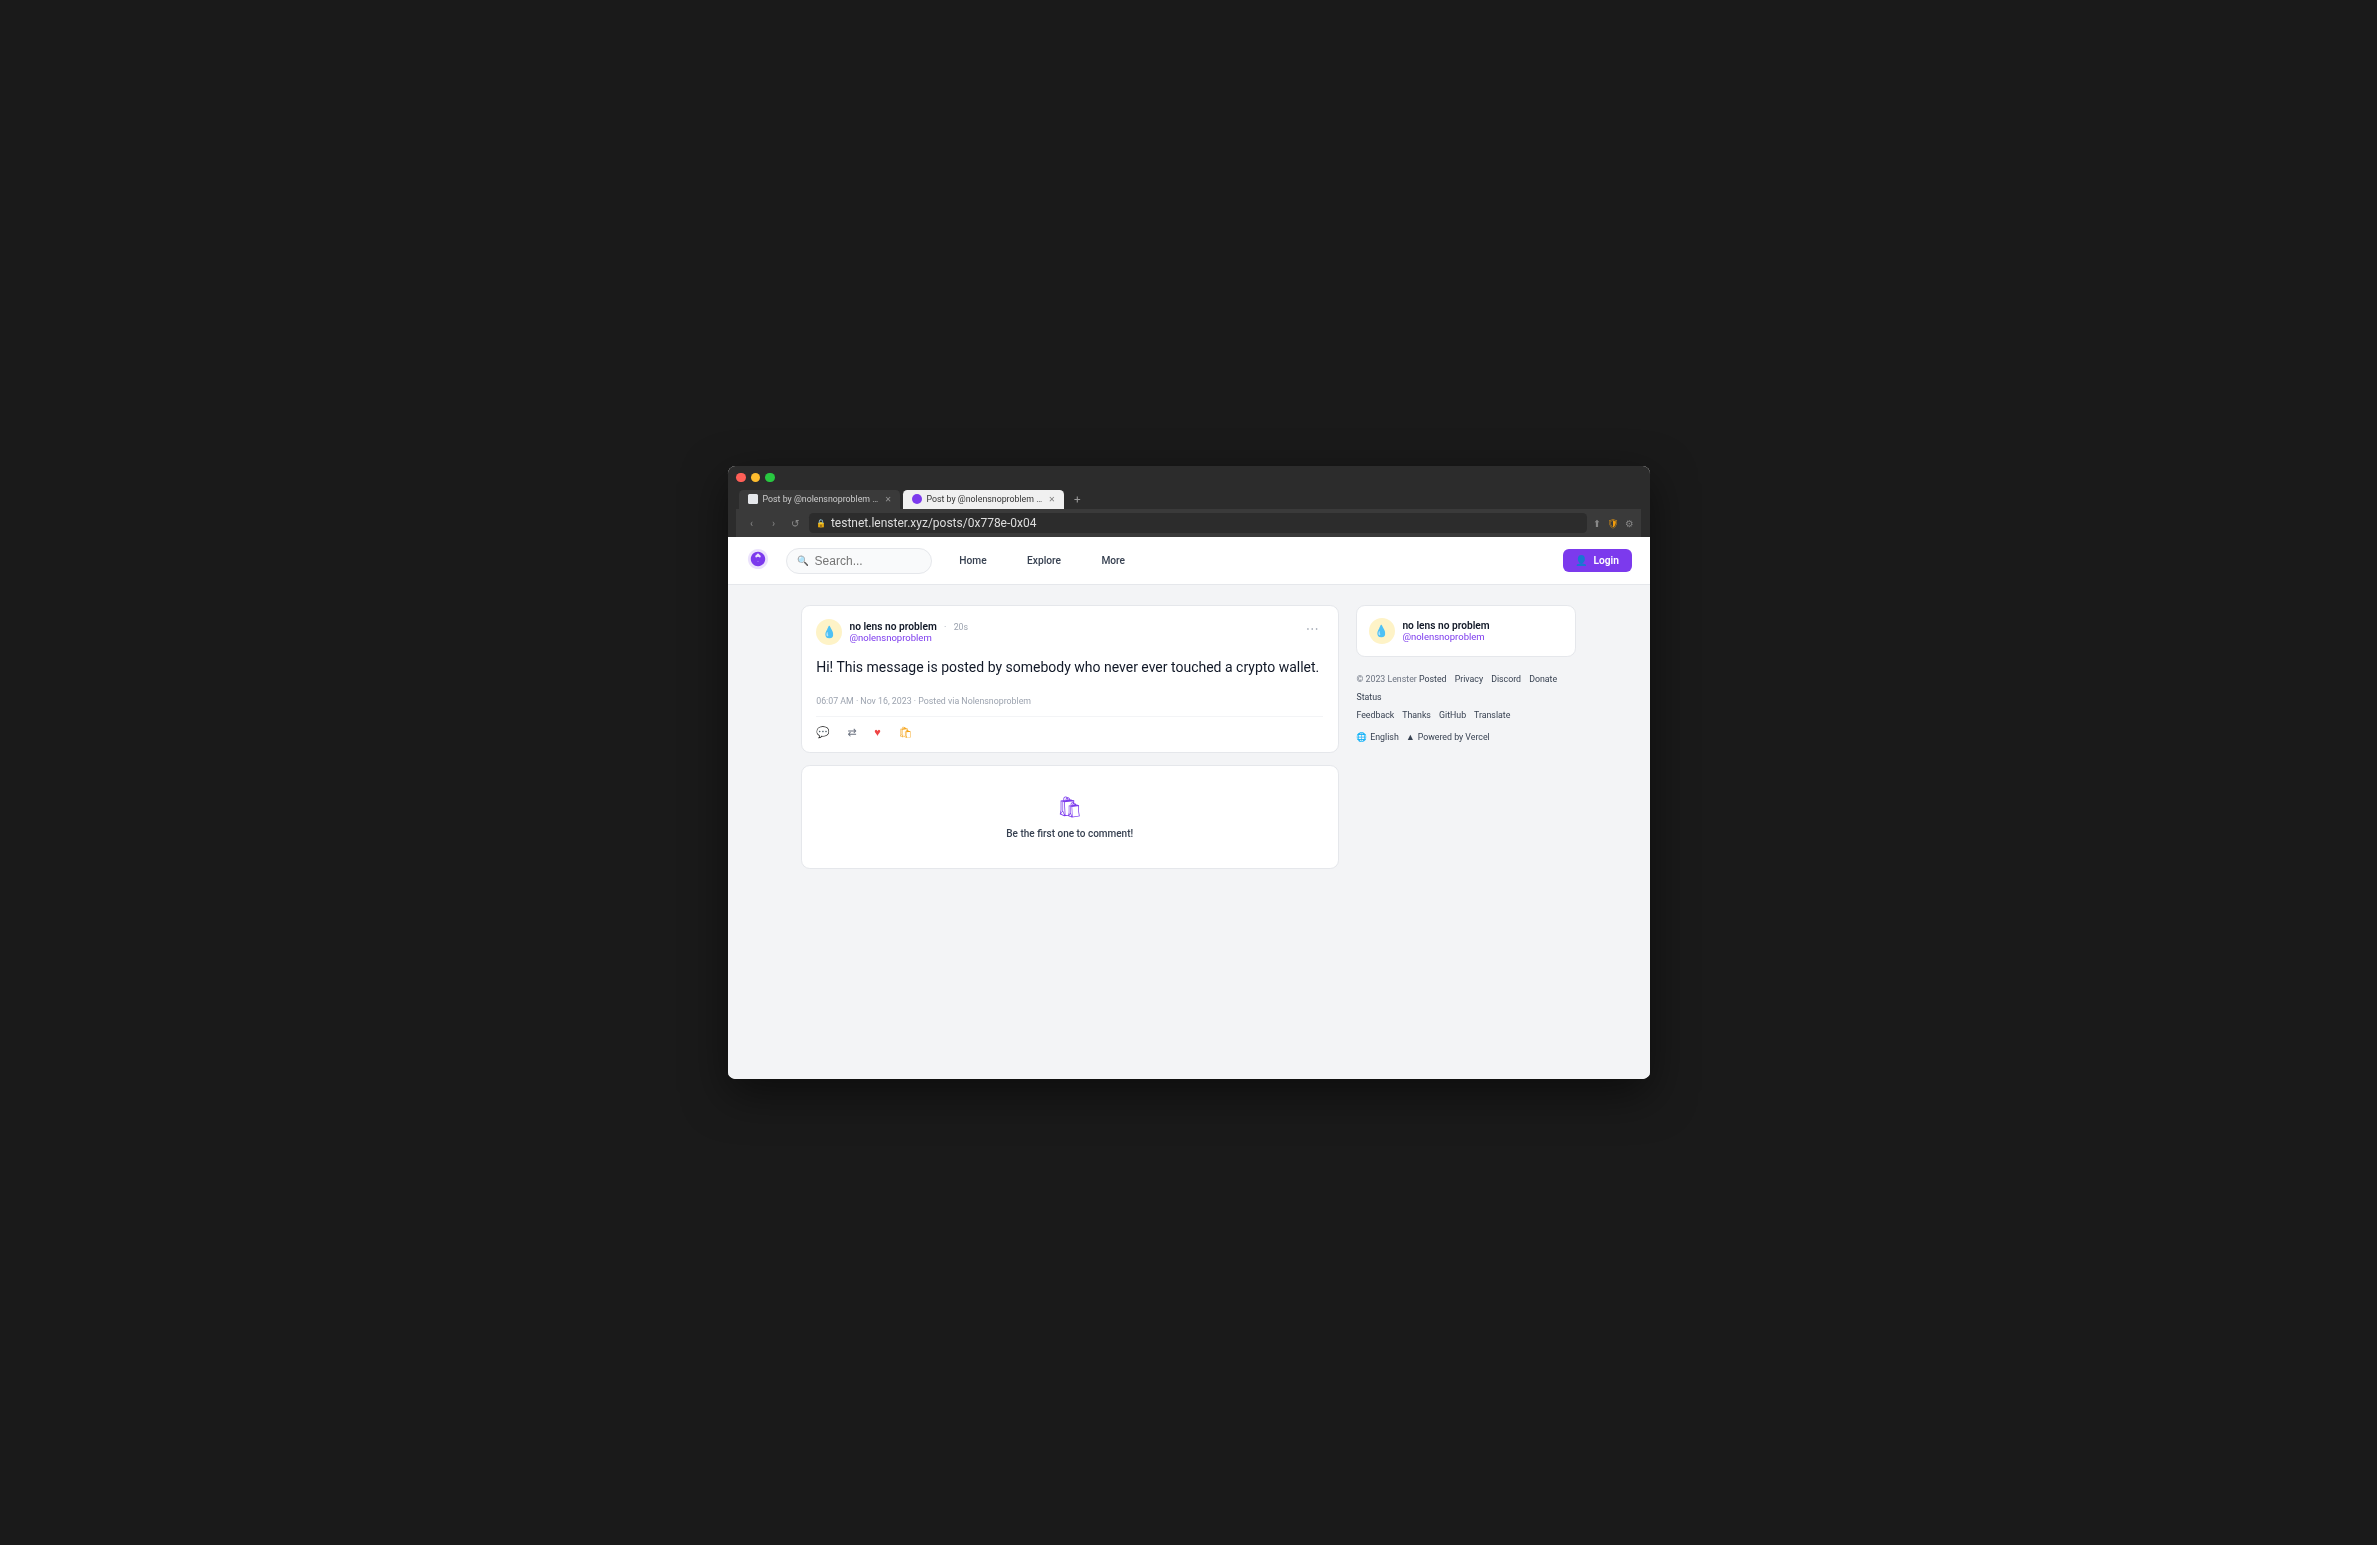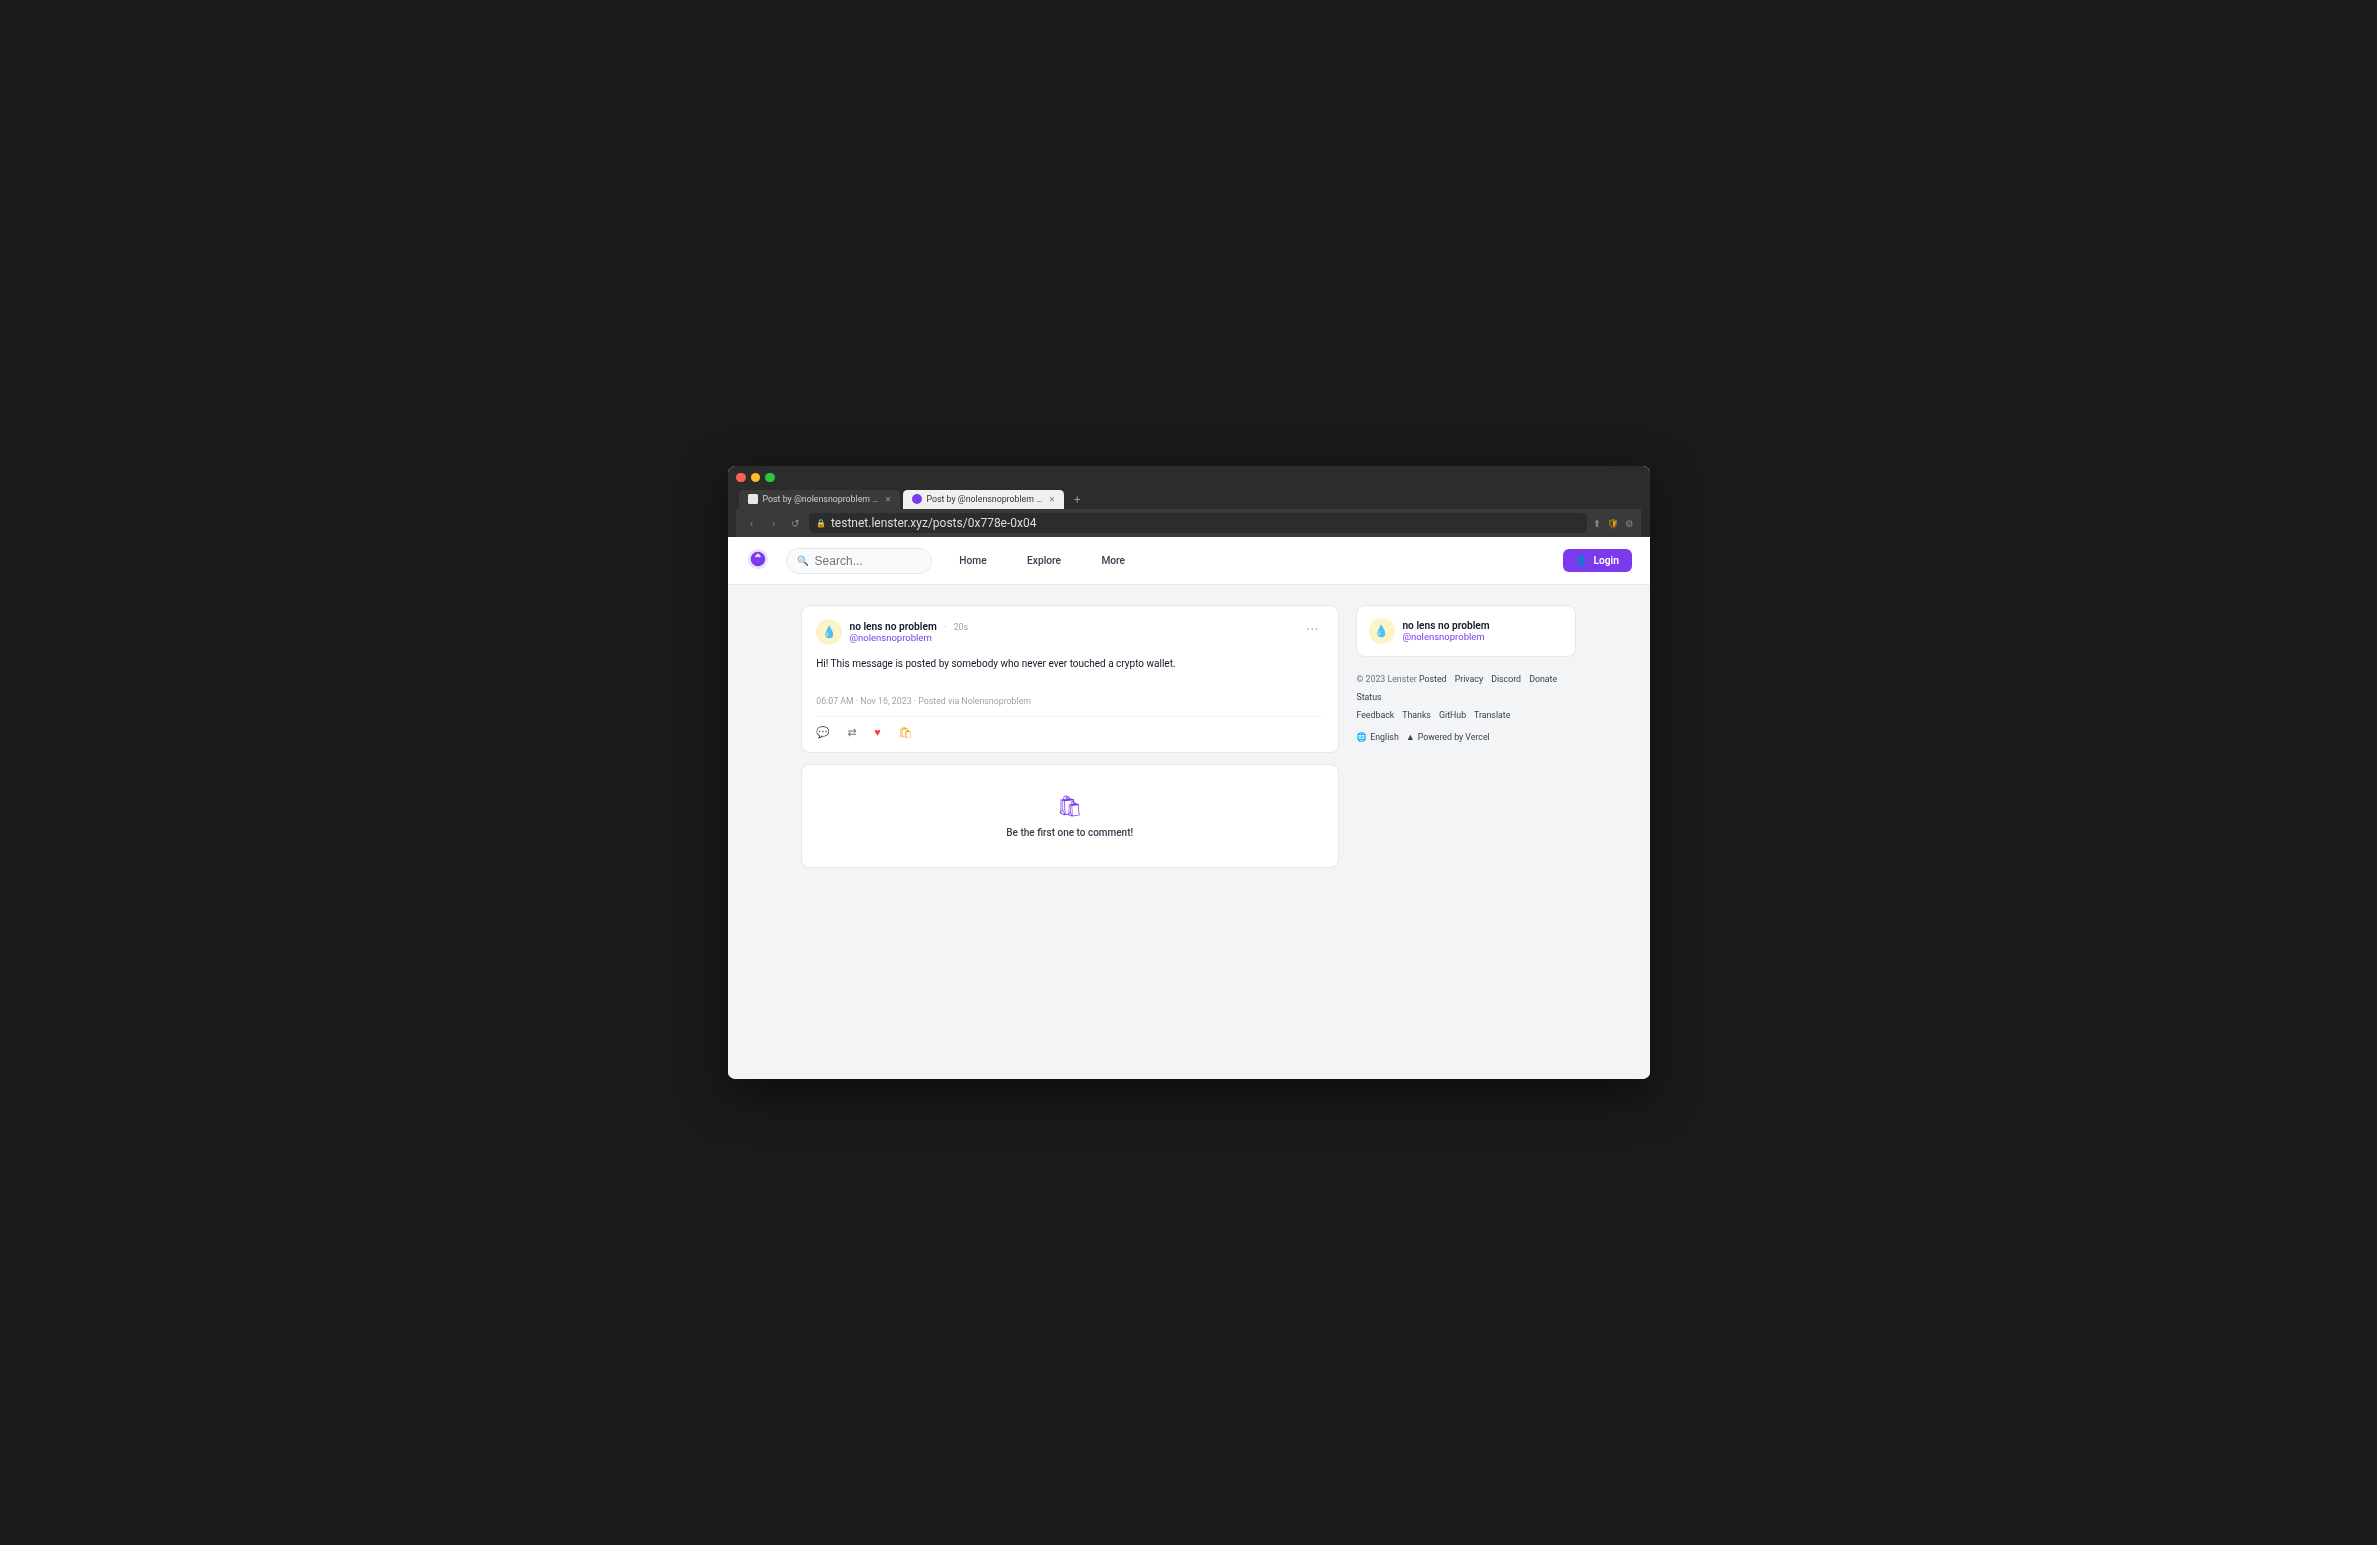--- a/index.html
+++ b/index.html
@@ -302,24 +302,24 @@
     }
 
     .post-menu {
       color: #9ca3af;
       font-size: 13px;
       cursor: pointer;
       padding: 1.5px 4.4px;
     }
 
     .post-body {
-      font-size: 10px;
+      font-size: 14px;
       color: #111827;
       line-height: 1.6;
-      margin-bottom: 24px;
+      margin-bottom: 18px;
     }
 
     .post-meta {
       font-size: 8.8px;
       color: #9ca3af;
       padding-bottom: 10.2px;
       border-bottom: 0.7px solid #f3f4f6;
       margin-bottom: 8.8px;
     }
 

